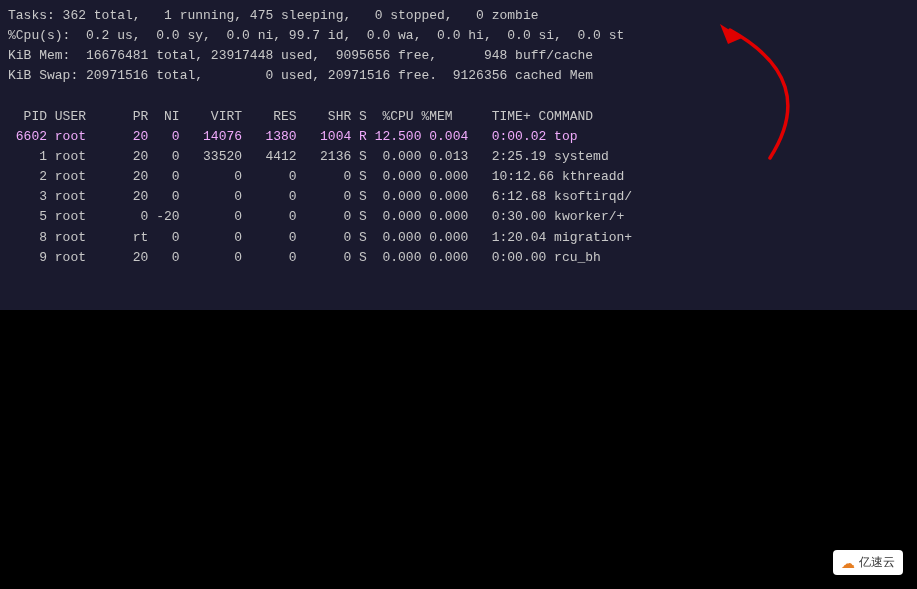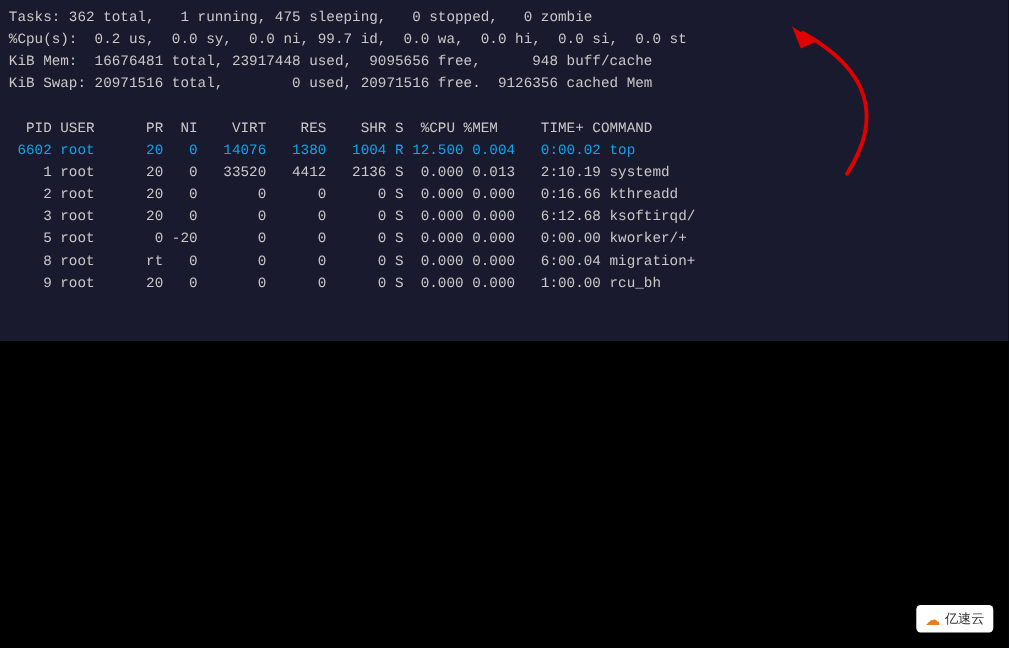--- a/index.html
+++ b/index.html
@@ -70,27 +70,27 @@
 </head>
 <body>
 
 <div class="terminal">
   <pre><span>Tasks: 362 total,   1 running, 475 sleeping,   0 stopped,   0 zombie</span>
 <span>%Cpu(s):  0.2 us,  0.0 sy,  0.0 ni, 99.7 id,  0.0 wa,  0.0 hi,  0.0 si,  0.0 st</span>
 <span>KiB Mem:  16676481 total, 23917448 used,  9095656 free,      948 buff/cache</span>
 <span>KiB Swap: 20971516 total,        0 used, 20971516 free.  9126356 cached Mem</span>
 
 <span>  PID USER      PR  NI    VIRT    RES    SHR S  %CPU %MEM     TIME+ COMMAND</span>
-<span style="color:#0ea5e9;"> 6602 root      20   0   14076   1380   1004 R 12.500 0.004   0:00.02 top</span>
-<span>    1 root      20   0   33520   4412   2136 S  0.000 0.013   2:10.19 systemd</span>
-<span>    2 root      20   0       0      0      0 S  0.000 0.000   0:16.66 kthreadd</span>
+<span style="color:#f0abfc;"> 6602 root      20   0   14076   1380   1004 R 12.500 0.004   0:00.02 top</span>
+<span>    1 root      20   0   33520   4412   2136 S  0.000 0.013   2:25.19 systemd</span>
+<span>    2 root      20   0       0      0      0 S  0.000 0.000   10:12.66 kthreadd</span>
 <span>    3 root      20   0       0      0      0 S  0.000 0.000   6:12.68 ksoftirqd/</span>
-<span>    5 root       0 -20       0      0      0 S  0.000 0.000   0:00.00 kworker/+</span>
-<span>    8 root      rt   0       0      0      0 S  0.000 0.000   6:00.04 migration+</span>
-<span>    9 root      20   0       0      0      0 S  0.000 0.000   1:00.00 rcu_bh</span></pre>
+<span>    5 root       0 -20       0      0      0 S  0.000 0.000   0:30.00 kworker/+</span>
+<span>    8 root      rt   0       0      0      0 S  0.000 0.000   1:20.04 migration+</span>
+<span>    9 root      20   0       0      0      0 S  0.000 0.000   0:00.00 rcu_bh</span></pre>
 
   <svg class="arrow-overlay" viewBox="0 0 917 310" xmlns="http://www.w3.org/2000/svg">
 
     <path d="M 770 158 Q 820 80 730 30" stroke="#e00000" stroke-width="3.5" fill="none" stroke-linecap="round"></path>
 
     <polygon points="720,24 742,38 728,44" fill="#e00000"></polygon>
   </svg>
 </div>
 
 <div class="black-area"></div>

